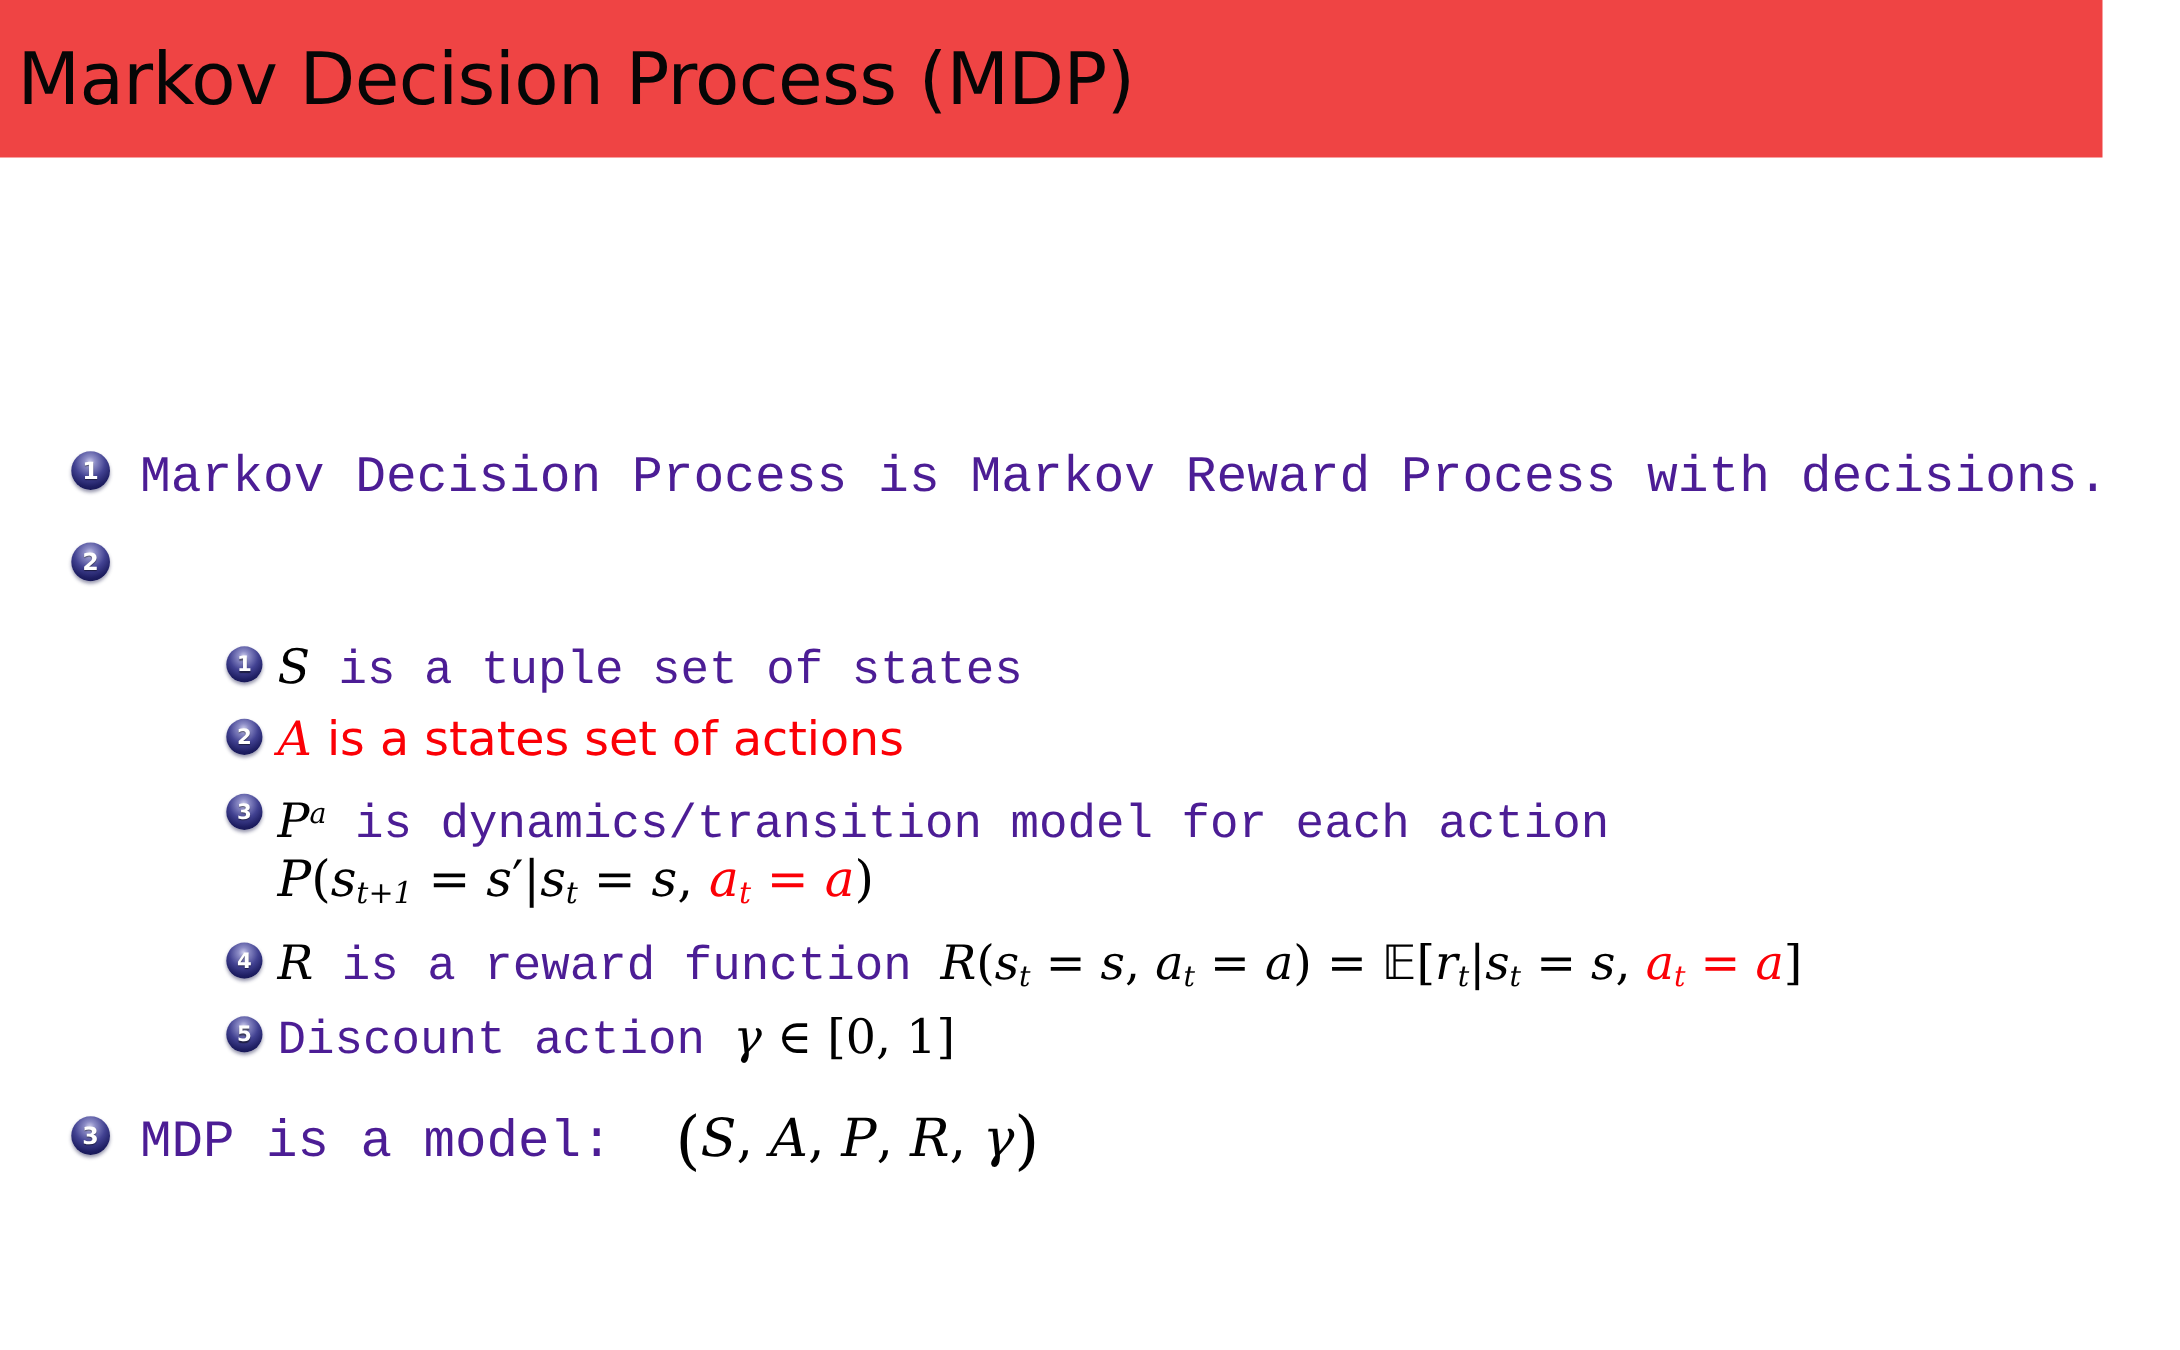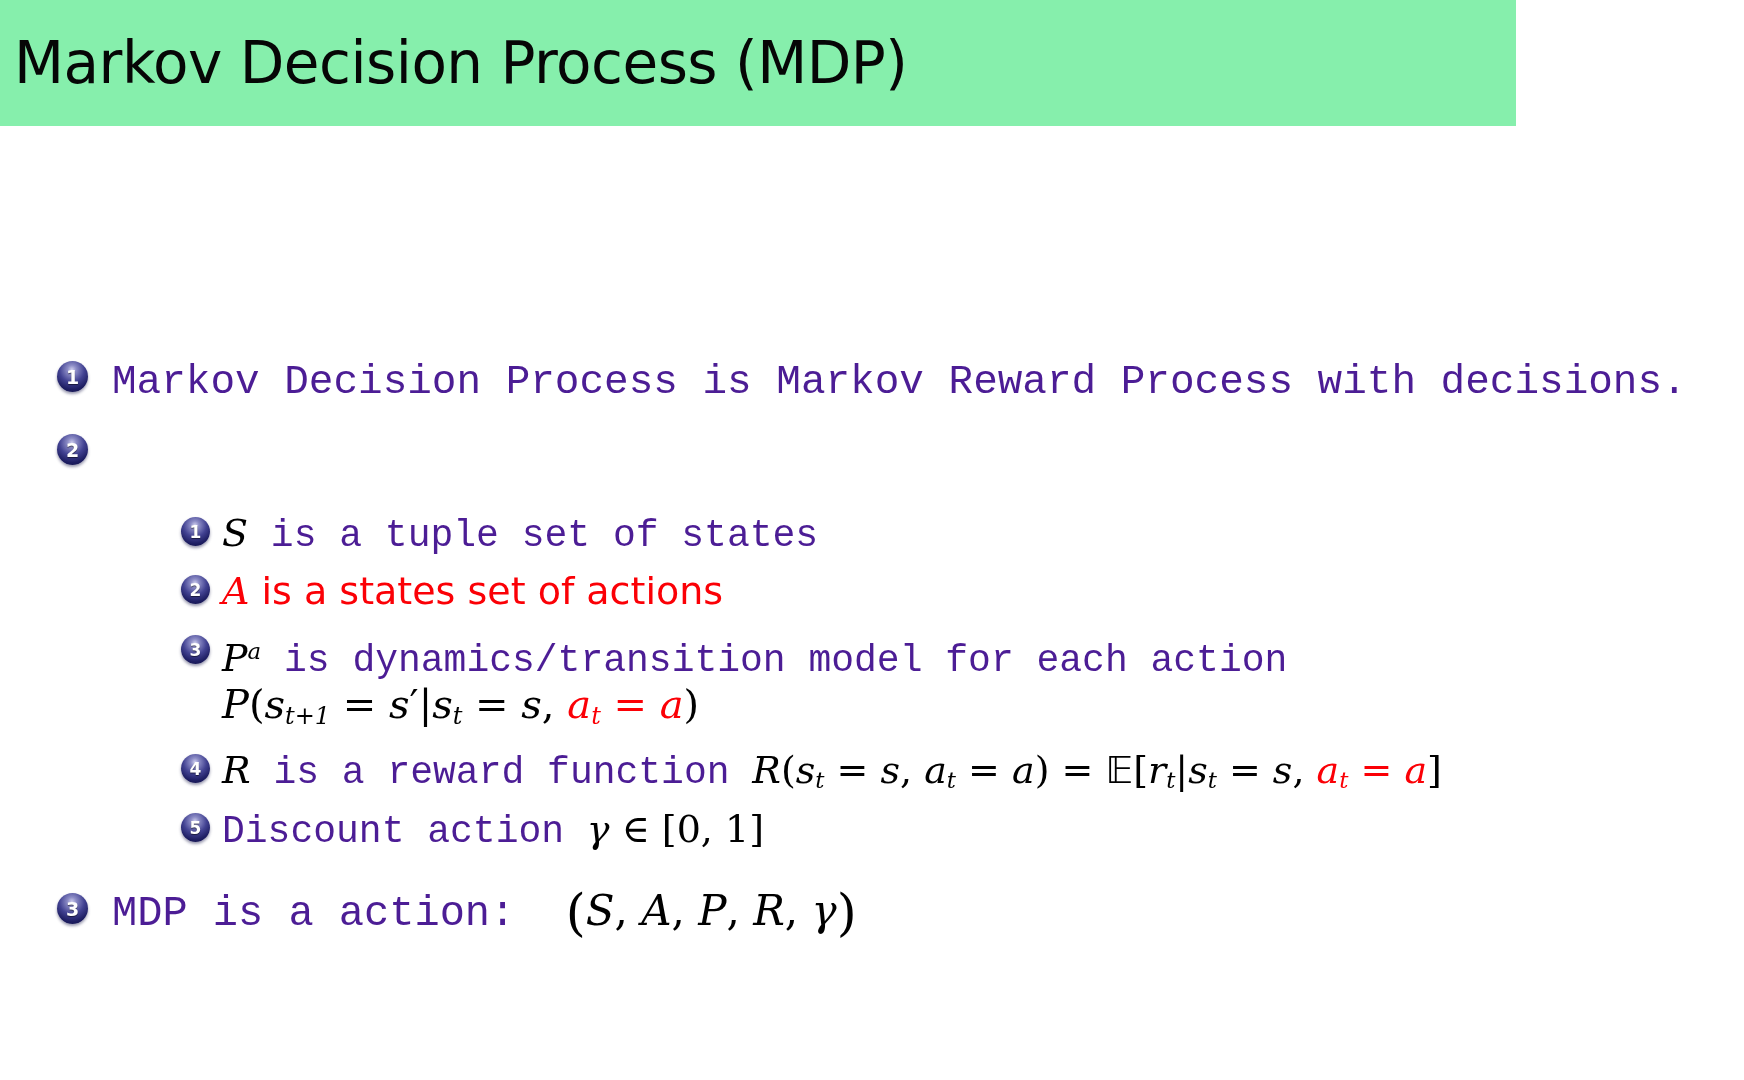--- a/index.html
+++ b/index.html
@@ -8,22 +8,22 @@
     background:#ffffff;
     font-family:"DejaVu Sans", sans-serif;
     color:#000;
     overflow:hidden;
     position:relative;
   }
 
   
   .slide-header {
     position:absolute; left:0; top:0;
-    width:1516px; height:126px;
-    background:#86efac;
+    width:1682px; height:126px;
+    background:#ef4444;
     display:flex; align-items:center;
   }
   .slide-title {
     font-size:58px;
     padding-left:14px;
     letter-spacing:-0.5px;
     color:#060606;
   }
 
   
@@ -119,16 +119,16 @@
     <span class="txt"><span class="k-it">R</span><span class="k-rm"> is a reward function </span><span class="k-it">R</span><span class="k-m">(</span><span class="k-it">s</span><span class="k-sub">t</span><span class="k-m"> = </span><span class="k-it">s</span><span class="k-m">, </span><span class="k-it">a</span><span class="k-sub">t</span><span class="k-m"> = </span><span class="k-it">a</span><span class="k-m">) = </span><span class="k-bb">𝔼</span><span class="k-m">[</span><span class="k-it">r</span><span class="k-sub">t</span><span class="k-m">|</span><span class="k-it">s</span><span class="k-sub">t</span><span class="k-m"> = </span><span class="k-it">s</span><span class="k-m">, </span><span class="k-itred">a</span><span class="k-subred">t</span><span class="k-mred"> = </span><span class="k-itred">a</span><span class="k-m">]</span></span>
   </div>
 
   <div class="row subrow r8">
     <span class="ball">5</span>
     <span class="txt"><span class="k-rm">Discount action </span><span class="k-it">γ</span><span class="k-m"> ∈ [0, 1]</span></span>
   </div>
 
   <div class="row outer r9">
     <span class="ball">3</span>
-    <span class="txt"><span class="k-rm">MDP is a action:  </span><span class="k-mbig">(</span><span class="k-it">S</span><span class="k-m">, </span><span class="k-it">A</span><span class="k-m">, </span><span class="k-it">P</span><span class="k-m">, </span><span class="k-it">R</span><span class="k-m">, </span><span class="k-it">γ</span><span class="k-mbig">)</span></span>
+    <span class="txt"><span class="k-rm">MDP is a model:  </span><span class="k-mbig">(</span><span class="k-it">S</span><span class="k-m">, </span><span class="k-it">A</span><span class="k-m">, </span><span class="k-it">P</span><span class="k-m">, </span><span class="k-it">R</span><span class="k-m">, </span><span class="k-it">γ</span><span class="k-mbig">)</span></span>
   </div>
 
 </div>
 
 </body></html>

